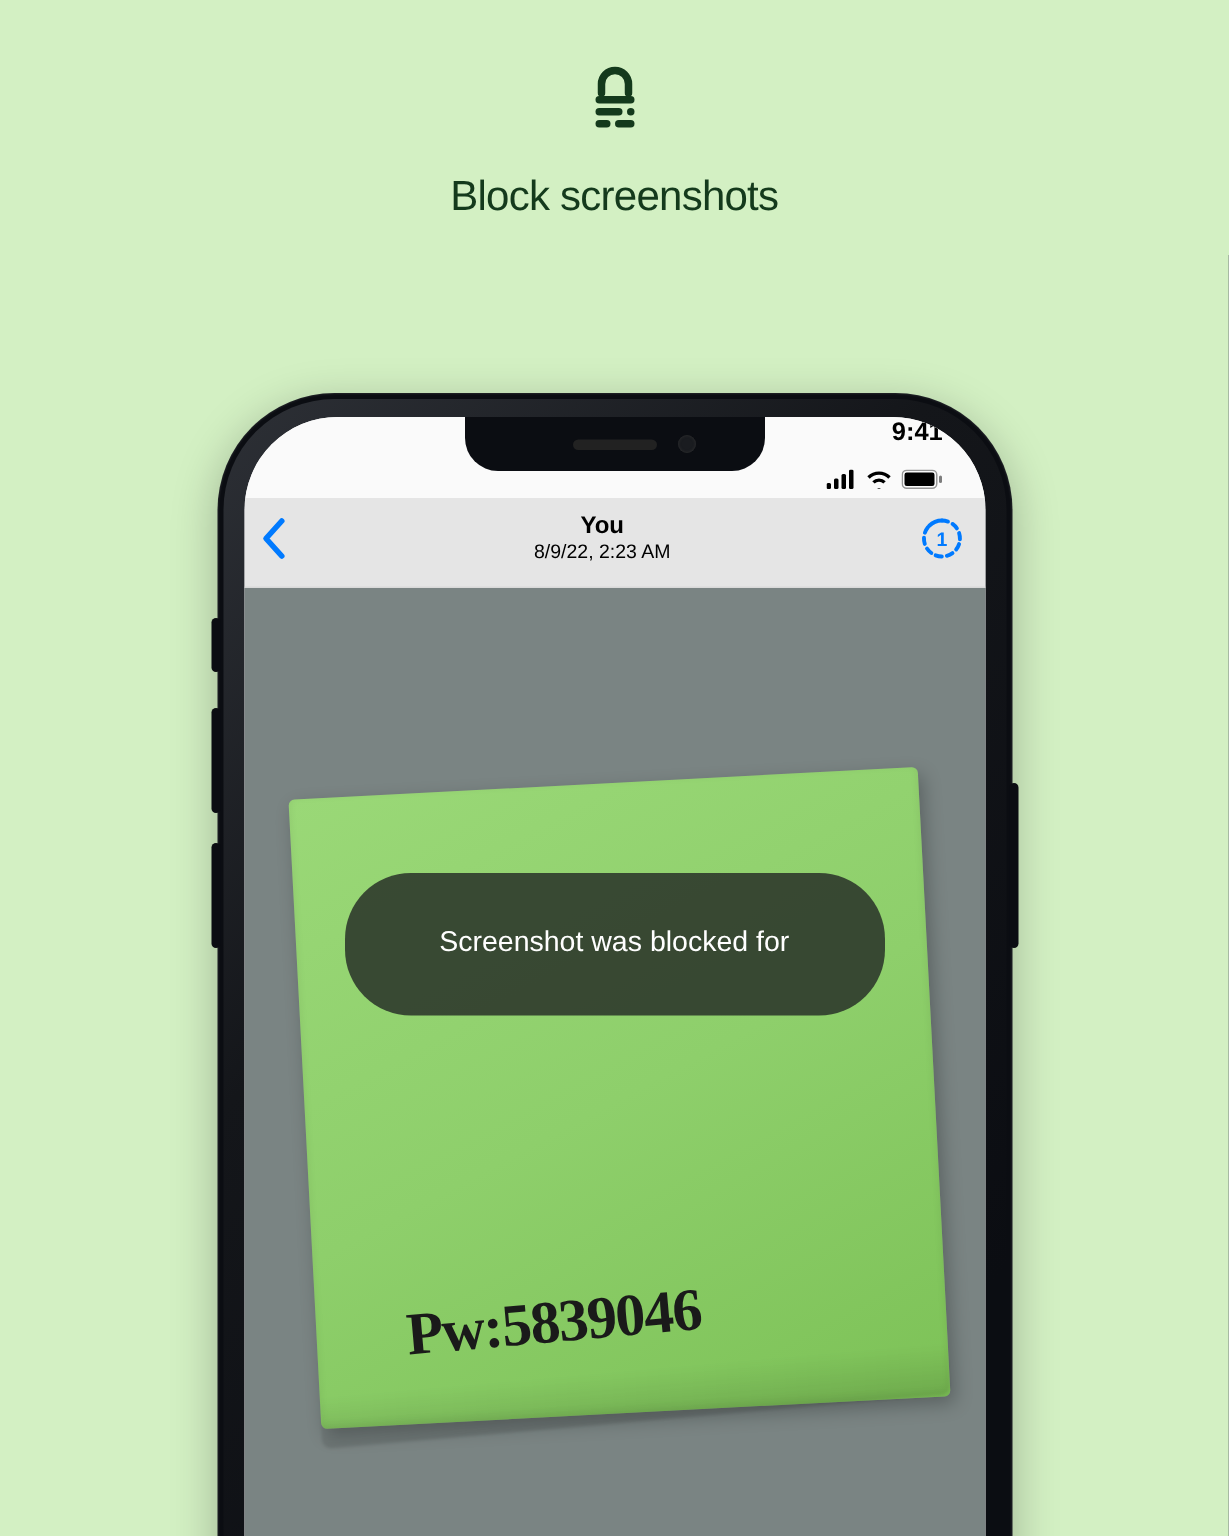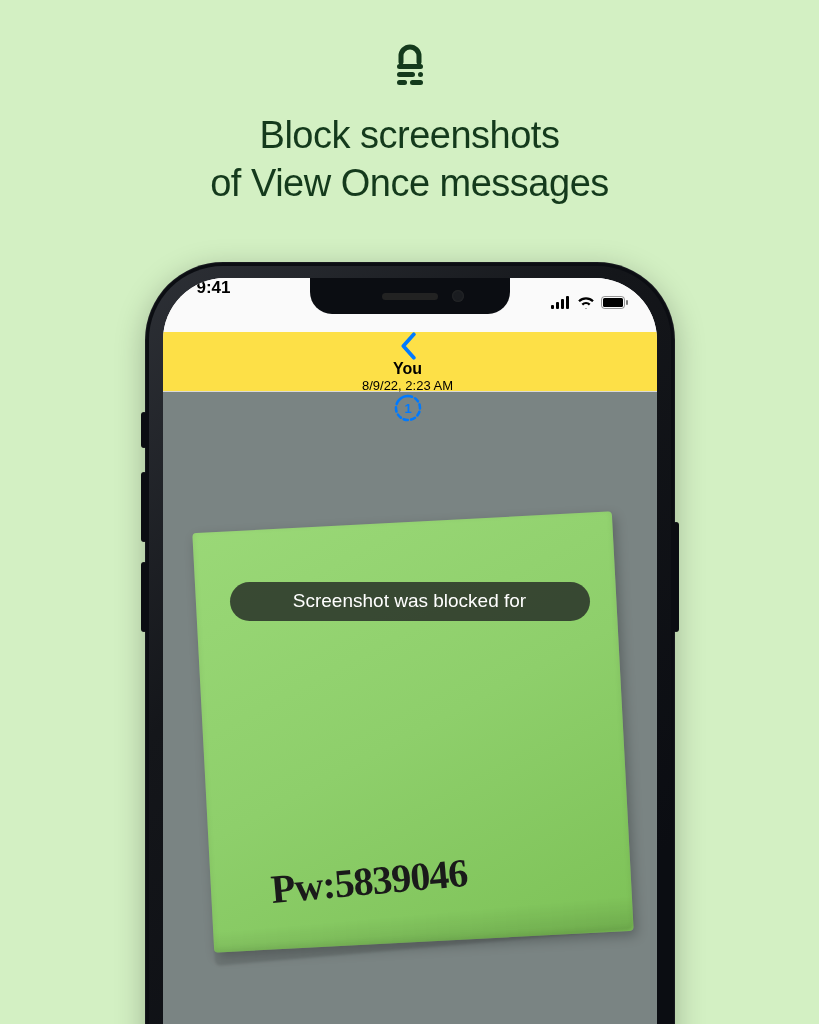--- a/index.html
+++ b/index.html
@@ -18,21 +18,21 @@
     align-items: center;
     padding-top: 40px;
   }
   .lock-icon {
     color: #143a1c;
     margin-bottom: 18px;
   }
   .headline {
     text-align: center;
     color: #143a1c;
-    font-size: 38px;
+    font-size: 28px;
     font-weight: 400;
     line-height: 1.25;
     letter-spacing: -0.5px;
   }
 
   
   .phone-wrap {
     position: absolute;
     left: 50%;
     transform: translateX(-50%);
@@ -88,42 +88,43 @@
     justify-content: center;
     gap: 36px;
   }
   .notch .speaker { width: 56px; height: 7px; background: #222; border-radius: 4px; }
   .notch .cam { width: 12px; height: 12px; background: #1a1c20; border-radius: 50%; box-shadow: inset 0 0 2px #333; position: absolute; right: 46px; }
 
   
   .statusbar {
     height: 54px;
     display: flex;
+    align-items: flex-end;
     justify-content: space-between;
     padding: 0 28px 6px 34px;
     background: #fafafa;
     position: relative;
     z-index: 40;
+    flex-direction: column;
   }
   .clock { font-size: 17px; font-weight: 600; color: #000; }
   .status-right { display: flex; align-items: center; gap: 6px; }
   .signal, .wifi, .battery-icon { display: inline-flex; align-items: flex-end; }
 
   
   .navbar {
     height: 60px;
-    background: #fde047;
+    background: #e5e5e5;
     border-bottom: 0.5px solid #d9d9d9;
     display: flex;
     align-items: center;
     justify-content: space-between;
     padding: 0 14px 6px 10px;
     position: relative;
     z-index: 40;
-    flex-direction: column;
   }
   .back { color: #007aff; display: flex; align-items: center; }
   .navtitle { text-align: center; flex: 1; }
   .navtitle .t1 { font-size: 16px; font-weight: 600; color: #000; line-height: 1.1; }
   .navtitle .t2 { font-size: 13px; color: #000; font-weight: 400; }
   .viewonce-btn { color: #007aff; display:flex; align-items:center; justify-content:center; }
 
   
   .content {
     position: absolute;
@@ -168,21 +169,21 @@
     position: absolute;
     left: 50%;
     transform: translateX(-50%);
     top: 190px;
     background: rgba(40,48,40,0.85);
     color: #fff;
     font-size: 19px;
     font-weight: 500;
     line-height: 1.3;
     text-align: center;
-    padding: 7px 34px;
+    padding: 35px 34px;
     border-radius: 44px;
     width: 360px;
     z-index: 30;
   }
 </style>
 </head>
 <body>
 
 <div class="hero">
   <div class="lock-icon">
@@ -190,21 +191,20 @@
       <path d="M16 22 v-6 a9 9 0 0 1 18 0 v6" stroke="#143a1c" stroke-width="5" stroke-linecap="round" fill="none"></path>
       <rect x="12" y="24" width="26" height="5" rx="2.5" fill="#143a1c"></rect>
       <rect x="12" y="32" width="18" height="5" rx="2.5" fill="#143a1c"></rect>
       <rect x="33" y="32" width="5" height="5" rx="2.5" fill="#143a1c"></rect>
       <rect x="12" y="40" width="10" height="5" rx="2.5" fill="#143a1c"></rect>
       <rect x="25" y="40" width="13" height="5" rx="2.5" fill="#143a1c"></rect>
     </svg>
   </div>
   <div class="headline">
     <div>Block screenshots</div>
-    <div>of View Once messages</div>
   </div>
 </div>
 
 <div class="phone-wrap">
   <div class="phone">
     <div class="side-btn power"></div>
     <div class="side-btn vol1"></div>
     <div class="side-btn vol2"></div>
     <div class="side-btn mute"></div>
 

